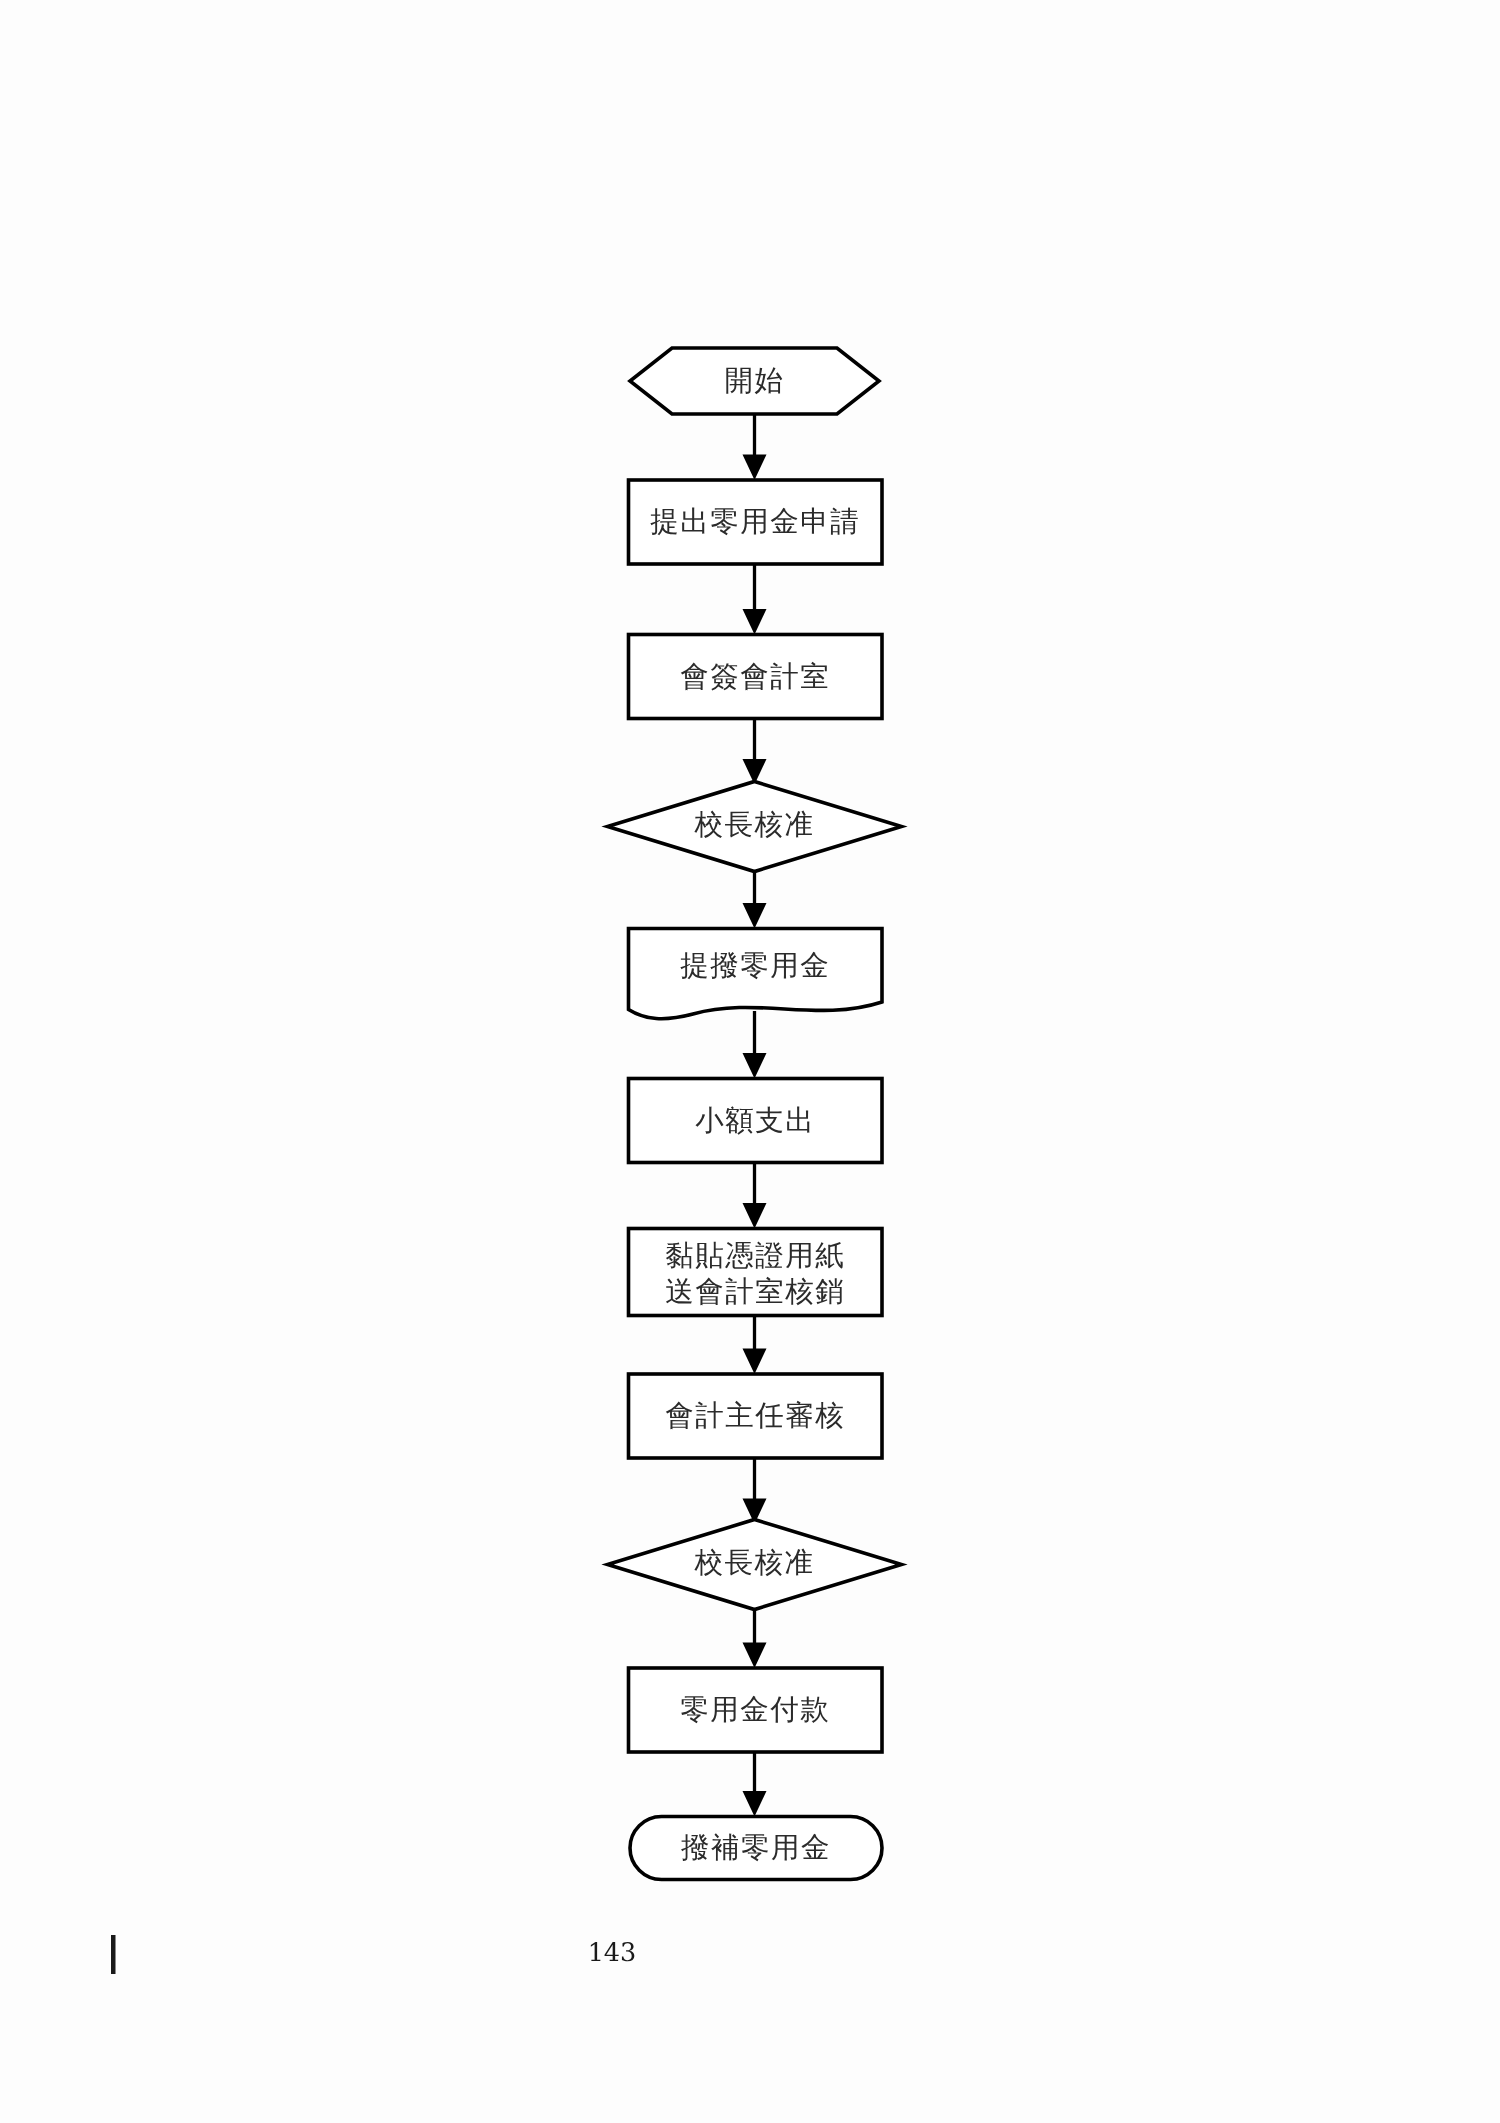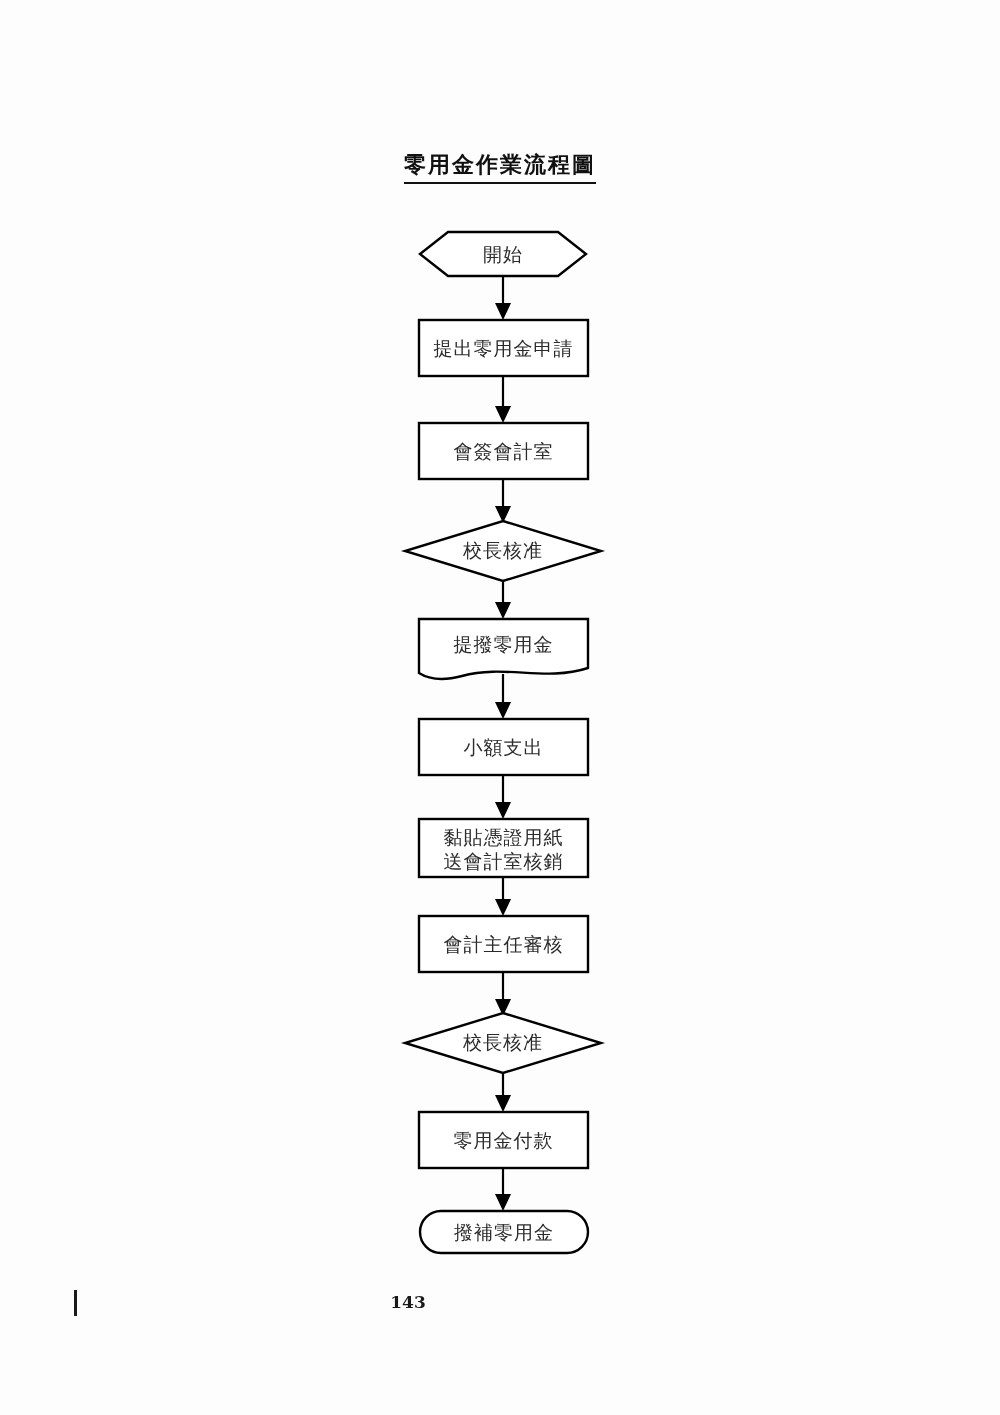--- a/index.html
+++ b/index.html
@@ -64,41 +64,38 @@
     fill: #000000;
     stroke: none;
   }
   #page-number {
     position: absolute;
     left: 0;
     width: 816px;
     top: 1292px;
     text-align: center;
     font-family: "DejaVu Serif", "Liberation Serif", serif;
-    font-weight: bold;
+    font-weight: normal;
     font-size: 17px;
     color: #1a1a1a;
   }
   #margin-tick {
     position: absolute;
     left: 74px;
     top: 1290px;
     width: 3px;
     height: 26px;
     background: #1a1a1a;
   }
 </style>
 </head>
 <body>
 
 <div id="page">
 
-  <div id="doc-title">
-    <span class="title-text">零用金作業流程圖</span>
-  </div>
 
   <svg id="flow-svg" width="1000" height="1415" viewBox="0 0 1000 1415">
 
     <g>
       <polygon class="shape-outline" points="448,232 558,232 586,254 558,276 448,276 420,254"></polygon>
       <text class="shape-label" x="503" y="255">開始</text>
     </g>
 
     <g>
       <line class="connector-line" x1="503" y1="276" x2="503" y2="309"></line>

